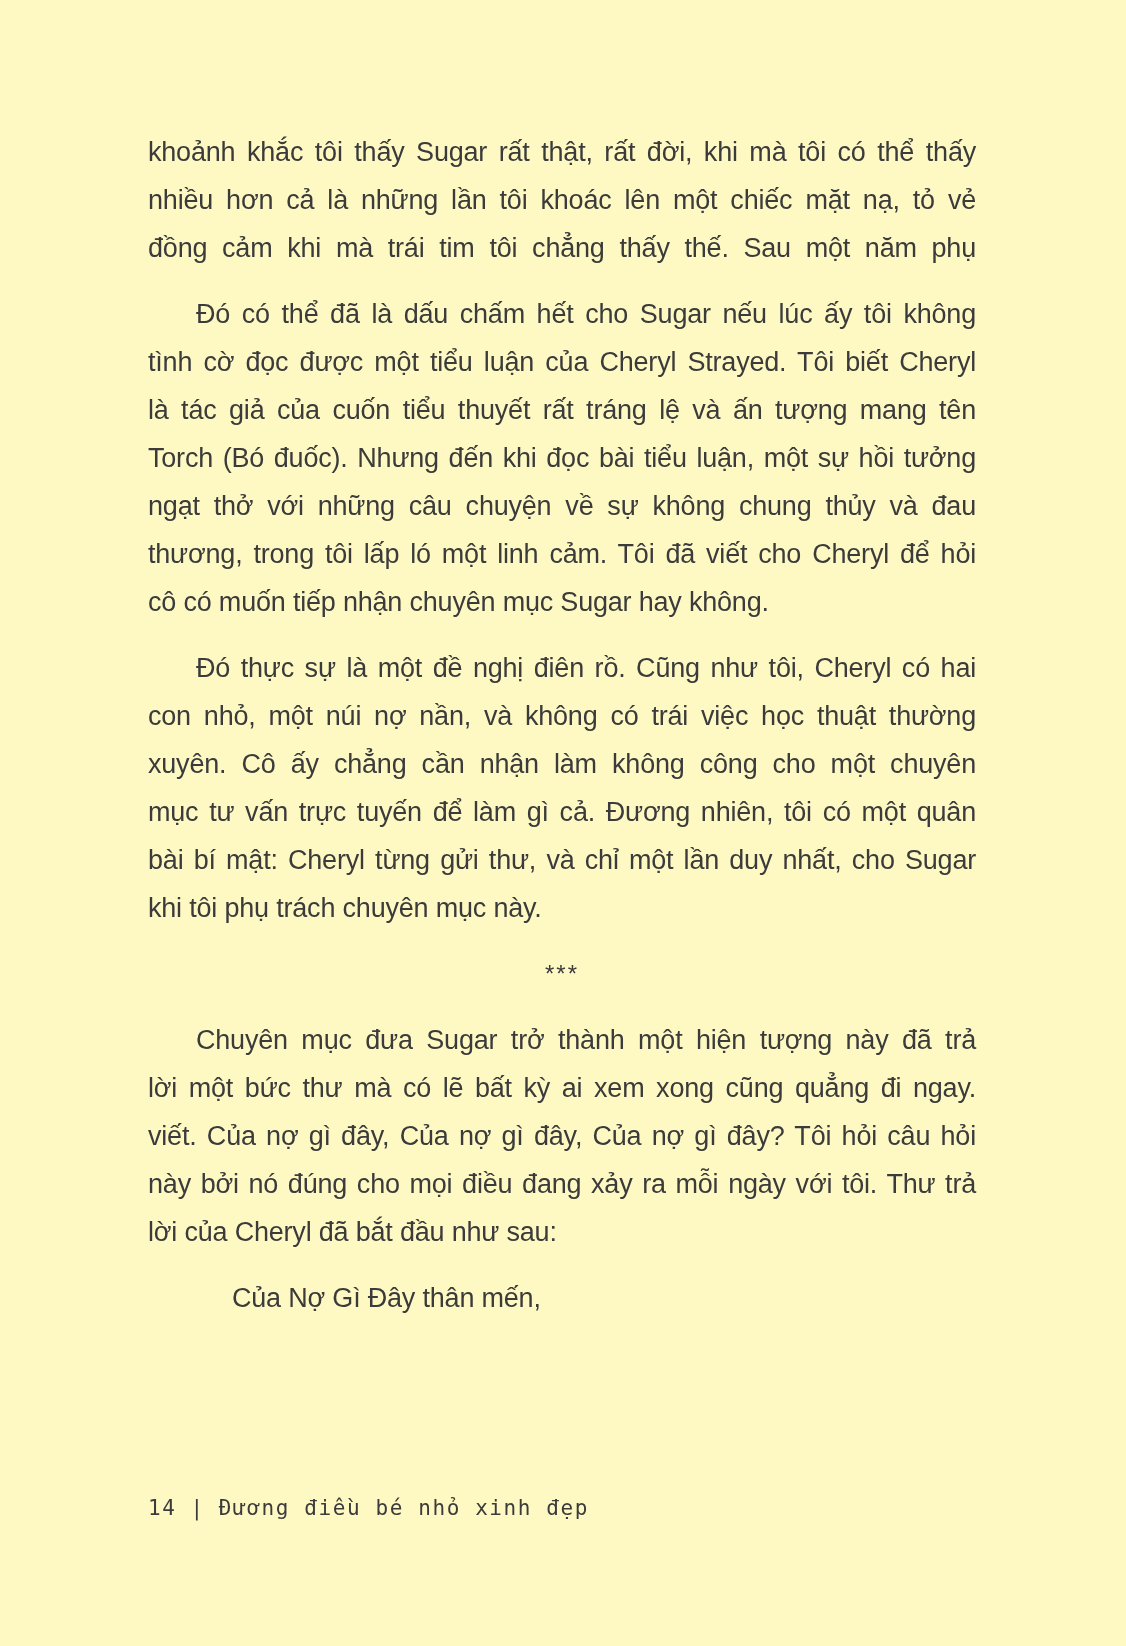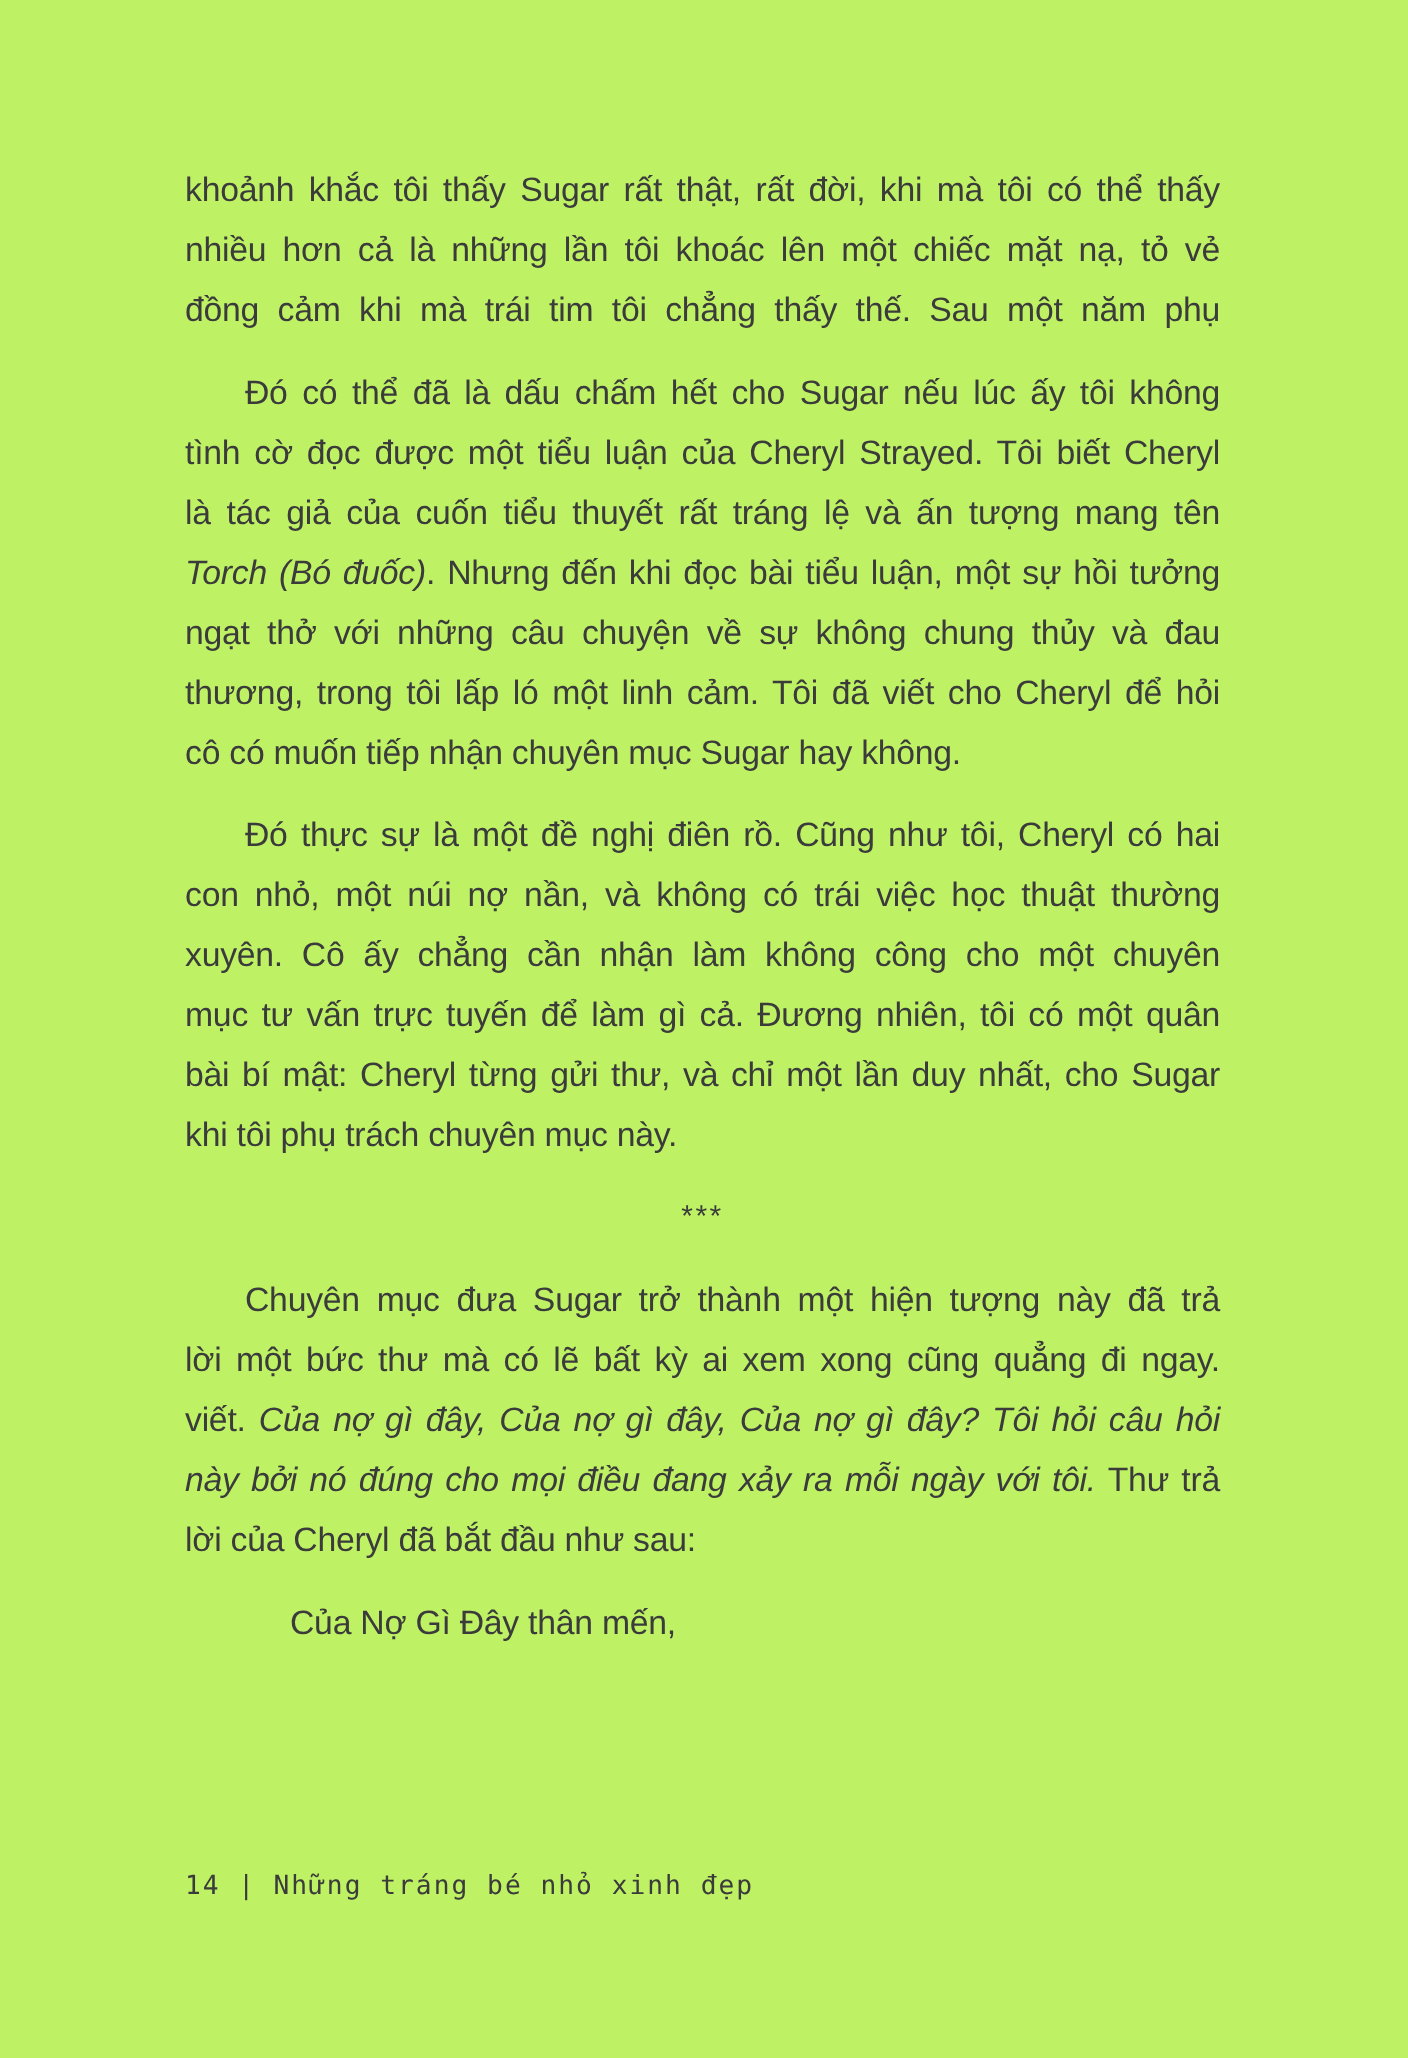--- a/index.html
+++ b/index.html
@@ -9,21 +9,21 @@
     height: 1646px;
     background: #ffffff;
     position: relative;
     font-family: "Liberation Sans", "DejaVu Sans", sans-serif;
     color: #3b3b3b;
     overflow: hidden;
   }
   .page {
     position: absolute;
     inset: 0;
-    background: #bef264;
+    background: #fef9c3;
   }
   .text-block {
     position: absolute;
     left: 148px;
     top: 128px;
     width: 828px;
     font-size: 27px;
     line-height: 48px;
     letter-spacing: -0.2px;
   }
@@ -40,21 +40,21 @@
     text-align-last: center;
     font-size: 24px;
     letter-spacing: 2px;
     white-space: normal;
   }
   .para.quote .line {
     text-align: right;
     text-align-last: left;
     padding-left: 84px;
   }
-  .it { font-style: italic; }
+  .it { }
   .footer {
     position: absolute;
     left: 148px;
     top: 1496px;
     font-family: "DejaVu Sans Mono", monospace;
     font-size: 21px;
     letter-spacing: 1.6px;
     color: #3b3b3b;
     white-space: nowrap;
   }
@@ -97,16 +97,16 @@
         <div class="line"><span>viết. </span><span class="it">Của nợ gì đây, Của nợ gì đây, Của nợ gì đây? Tôi hỏi câu hỏi</span></div>
         <div class="line"><span class="it">này bởi nó đúng cho mọi điều đang xảy ra mỗi ngày với tôi.</span><span> Thư trả</span></div>
         <div class="line last"><span>lời của Cheryl đã bắt đầu như sau:</span></div>
       </div>
       <div class="para quote">
         <div class="line last"><span>Của Nợ Gì Đây thân mến,</span></div>
       </div>
     </div>
 
   <div class="footer">
-    <span>14</span><span class="divider">|</span><span>Những tráng bé nhỏ xinh đẹp</span>
+    <span>14</span><span class="divider">|</span><span>Đương điều bé nhỏ xinh đẹp</span>
   </div>
 
 </div>
 
 </body></html>

